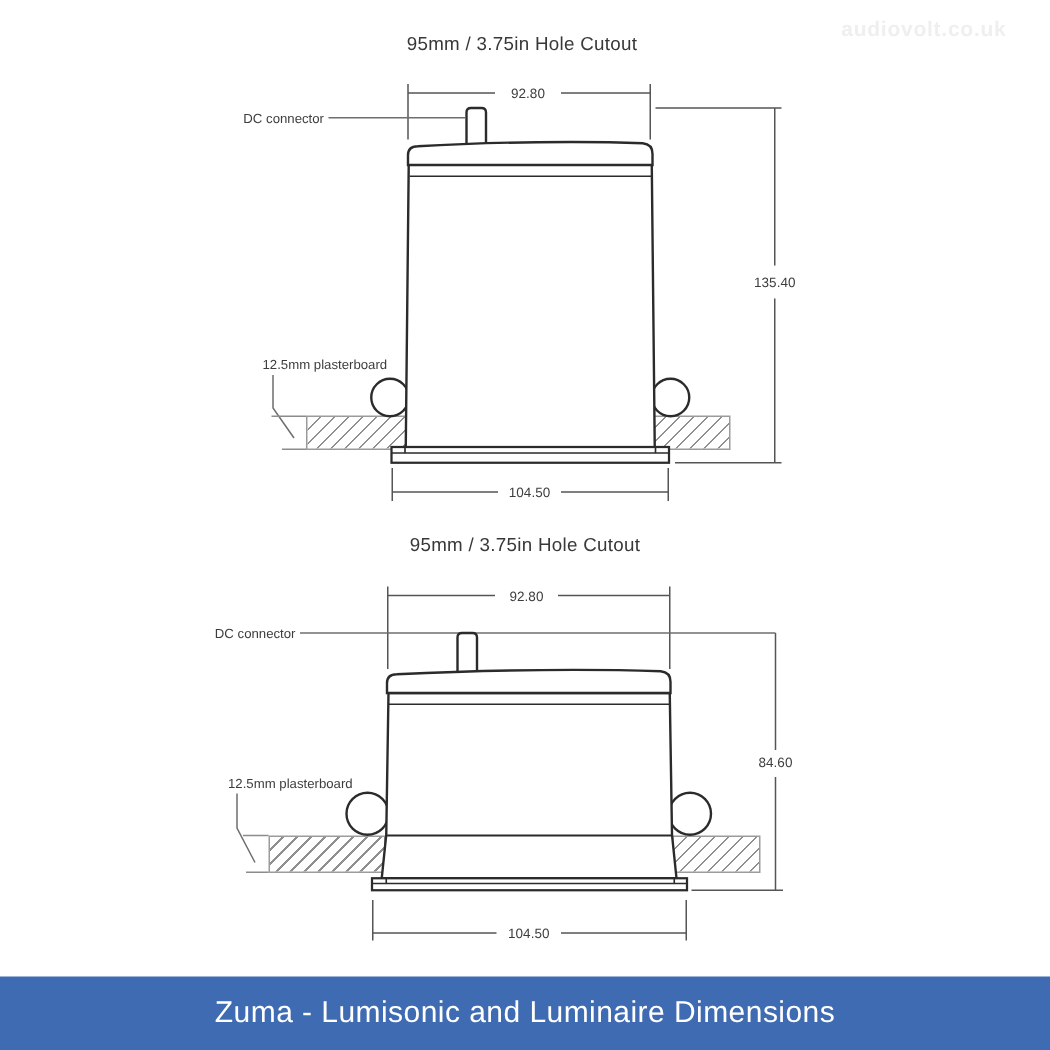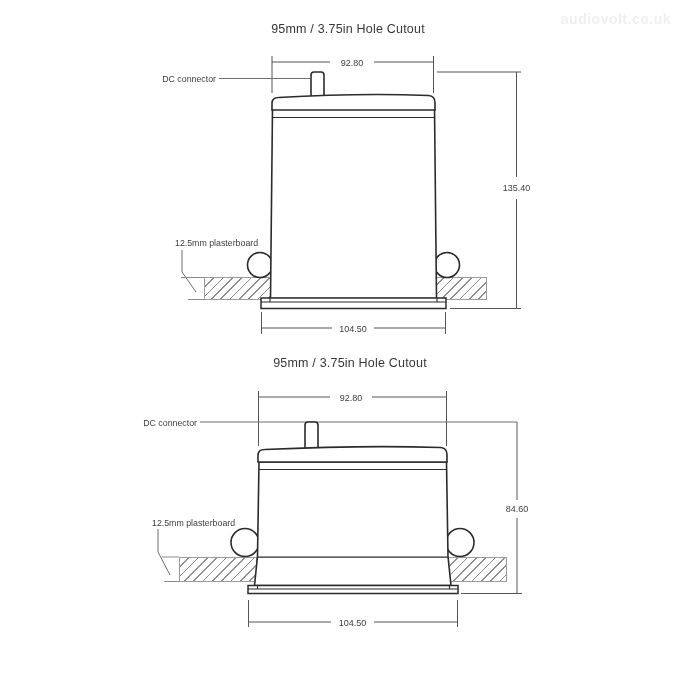--- a/index.html
+++ b/index.html
@@ -129,14 +129,17 @@
         <path class="inner-line" d="M248,589 H458 M257.5,585.5 V589 M449.5,585.5 V589"></path>
       </g>
 
       <g>
         <path class="dim-line" d="M248.5,600 V627 M457.5,600 V627 M248,622 H331 M374,622 H458"></path>
         <text class="dim" x="352.5" y="625.5" text-anchor="middle">104.50</text>
       </g>
     </g>
   </svg>
 
+  <div class="banner" style="background: rgb(62, 107, 177); color: rgb(255, 255, 255);">
+    <span>Zuma - Lumisonic and Luminaire Dimensions</span>
+  </div>
 
 </div>
 
 </body></html>

